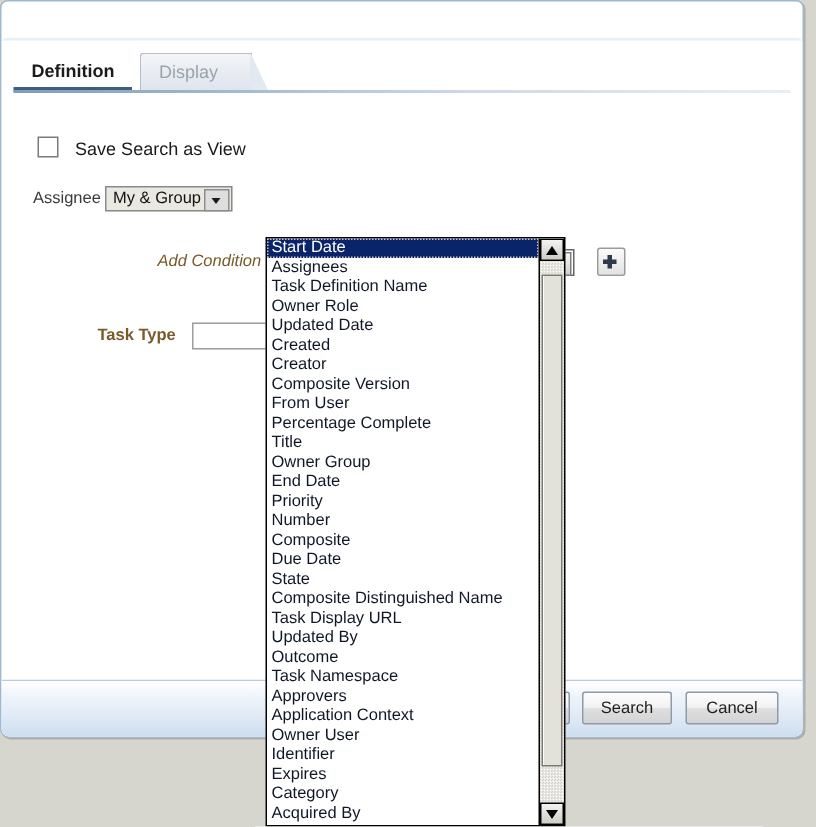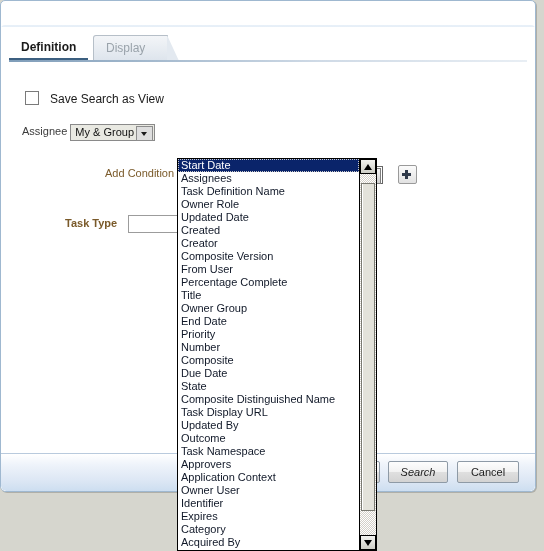--- a/index.html
+++ b/index.html
@@ -99,21 +99,21 @@
     position:absolute;right:1px;top:1px;width:15px;height:13px;
     border:1px solid #8d8d8d;background:#dedede;
   }
   .selbox .arrowbtn:after{
     content:"";position:absolute;left:4px;top:5px;
     border-style:solid;border-width:4px 3px 0 3px;
     border-color:#1b1b1b transparent transparent transparent;
   }
 
   .cond-row{position:absolute;left:104px;top:138px;}
-  .cond-row .lbl{color:#7a5a2a;}
+  .cond-row .lbl{color:#7a5a2a;font-style:italic;}
   .cond-select{
     width:200px;height:18px;margin-left:6px;
     border:1px solid #666;background:#fff;
     vertical-align:middle;position:relative;display:inline-block;
     box-sizing:border-box;
     font-size:11px;line-height:16px;padding-left:4px;cursor:pointer;
   }
   .cond-select .arrowbtn{
     position:absolute;right:1px;top:1px;width:17px;height:14px;
     border:1px solid #7e7e7e;
@@ -152,21 +152,21 @@
     border-radius:0 0 5px 5px;
   }
   .btn{
     position:absolute;top:7px;height:22px;line-height:20px;
     box-sizing:border-box;text-align:center;font-size:11px;color:#1d1d1d;
     border:1px solid #8e9aa6;border-radius:2px;
     background:linear-gradient(to bottom,#fdfdfd 0%,#f2f2f2 48%,#dfdfdf 52%,#d3d3d3 100%);
     cursor:pointer;
   }
   #btn-reset{right:155px;width:58px;}
-  #btn-search{right:87px;width:60px;font-style:italic;}
+  #btn-search{right:87px;width:60px;}
   #btn-cancel{right:16px;width:62px;}
 
   
   .dropdown{
     position:absolute;left:177px;top:158px;width:200px;height:393px;
     border:1px solid #000;background:#fff;
     box-sizing:border-box;overflow:hidden;z-index:50;
   }
   .dd-list{
     position:absolute;left:0;top:0;right:17px;bottom:0;

